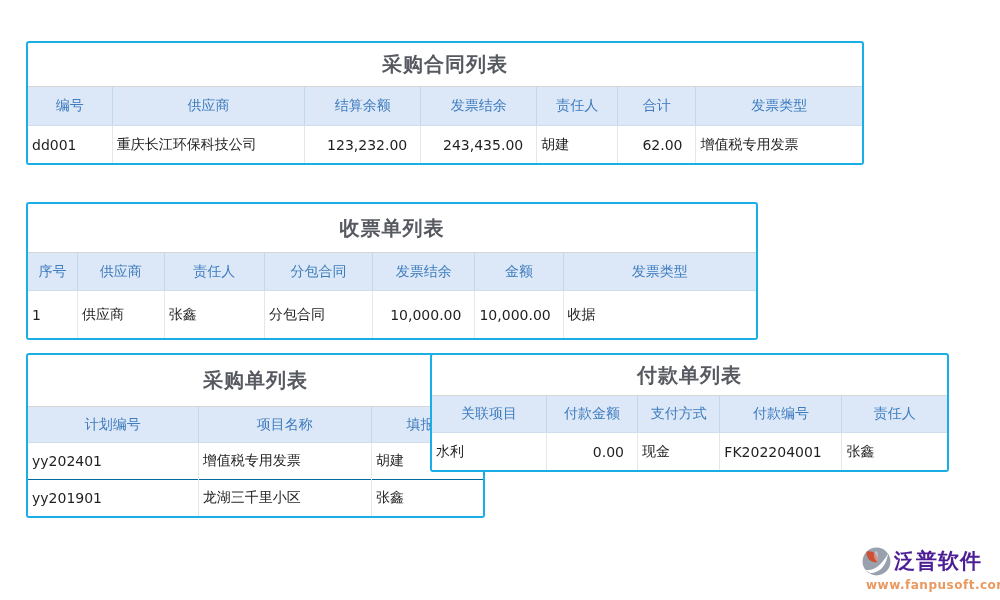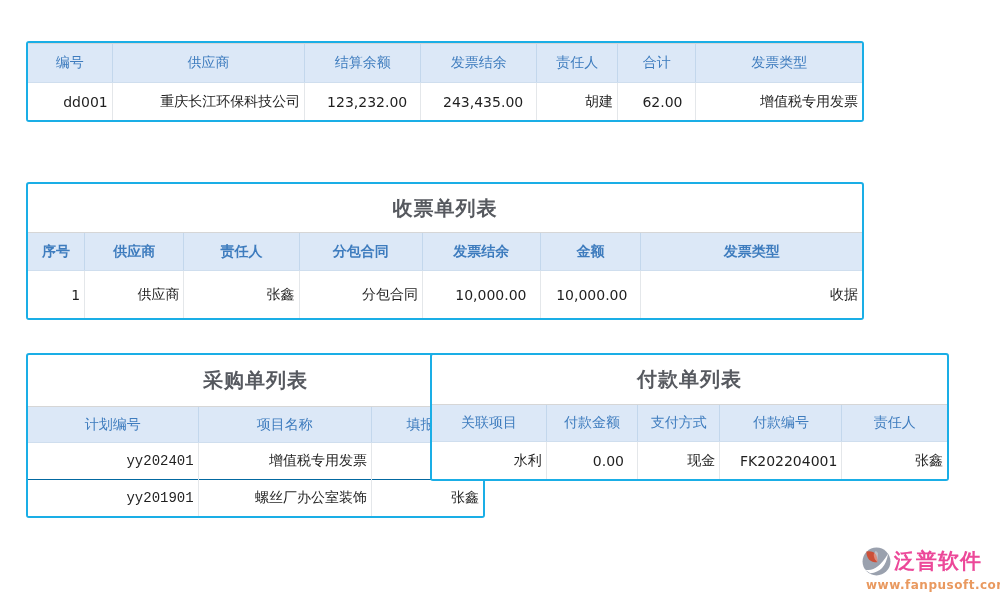--- a/index.html
+++ b/index.html
@@ -19,45 +19,45 @@
   }
   table { width:100%; border-collapse:collapse; table-layout:fixed; }
   thead th {
     background:#dce8f7; color:#3e7cbe; font-weight:normal; font-size:14px;
     border-top:1px solid #d6d6d6; border-bottom:1px solid #cfdeee;
     padding:0 4px; text-align:center;
     white-space:nowrap; overflow:hidden;
   }
   thead th + th { border-left:1px solid #c3d7ec; }
   tbody td {
-    color:#1f1f1f; font-size:14px; text-align:right; padding:0 4px;
+    color:#1f1f1f; font-size:14px; text-align:left; padding:0 4px;
     background:#ffffff; white-space:nowrap; overflow:hidden;
   }
   tbody td + td { border-left:1px solid #e4e7ea; }
   tbody tr + tr td { border-top:1px solid #0369a1; }
 
   
   .p-contract { left:26px;  top:41px;  width:838px; }
-  .p-receipt  { left:26px;  top:182px; width:838px; }
-  .p-order    { left:26px;  top:353px; width:459px;font-family:Liberation Mono, monospace; }
+  .p-receipt  { left:26px;  top:202px; width:732px; }
+  .p-order    { left:26px;  top:353px; width:459px; }
   .p-payment  { left:430px; top:353px; width:519px; }
 
   .p-contract .panel-title { height:43px; }
   .p-contract thead th     { height:38px; }
   .p-contract tbody td     { height:37px; }
 
   .p-receipt .panel-title  { height:48px; }
-  .p-receipt thead th      { height:37px;font-weight:bold; }
+  .p-receipt thead th      { height:37px; }
   .p-receipt tbody td      { height:47px; }
 
   .p-order .panel-title    { height:51px; }
   .p-order thead th        { height:35px;margin-left:46px; }
   .p-order tbody td        { height:36px; }
 
-  .p-payment .panel-title  { height:49px; }
+  .p-payment .panel-title  { height:40px; }
   .p-payment thead th      { height:36px; }
   .p-payment tbody td      { height:37px; }
 
   
   .p-contract tbody td:nth-child(3),
   .p-contract tbody td:nth-child(4),
   .p-contract tbody td:nth-child(6),
   .p-receipt  tbody td:nth-child(5),
   .p-receipt  tbody td:nth-child(6),
   .p-payment  tbody td:nth-child(2) { text-align:right; padding-right:13px; }
@@ -66,33 +66,34 @@
   .p-payment tbody tr:nth-child(2) td:nth-child(1) { text-align:left; padding-left:12px; }
 
   
   .logo {
     position:absolute; left:860px; top:546px; width:134px;
     cursor:pointer; user-select:none;
   }
   .logo-top { display:flex; align-items:center; }
   .logo-mark { width:33px; height:31px; flex:0 0 auto; margin-right:1px; }
   .logo-brand {
-    font-size:21px; font-weight:bold; color:#ec4899; letter-spacing:1px;
+    font-size:21px; font-weight:bold; color:#4c1d95; letter-spacing:1px;
     line-height:1; white-space:nowrap;
   }
   .logo-url {
     display:block; text-align:center; margin-top:1px; padding-left:6px;
     font-size:12px; font-weight:bold; color:#e9995f; letter-spacing:0.5px;
     white-space:nowrap;
   }
 </style>
 </head>
 <body>
 
 <div class="panel p-contract">
+  <div class="panel-title">采购合同列表</div>
   <table>
     <colgroup>
       <col style="width:10.1%">
         <col style="width:23.1%">
         <col style="width:13.9%">
       <col style="width:13.9%">
         <col style="width:9.7%">
         <col style="width:9.4%">
         <col style="width:19.9%">
     </colgroup>
@@ -174,21 +175,21 @@
       </tr>
     </thead>
     <tbody>
       <tr>
         <td>yy202401</td>
         <td>增值税专用发票</td>
         <td>胡建</td>
       </tr>
       <tr>
         <td>yy201901</td>
-        <td>螺丝厂办公室装饰</td>
+        <td>龙湖三千里小区</td>
         <td>张鑫</td>
       </tr>
     </tbody>
   </table>
 </div>
 
 <div class="panel p-payment">
   <div class="panel-title">付款单列表</div>
   <table>
     <colgroup>

